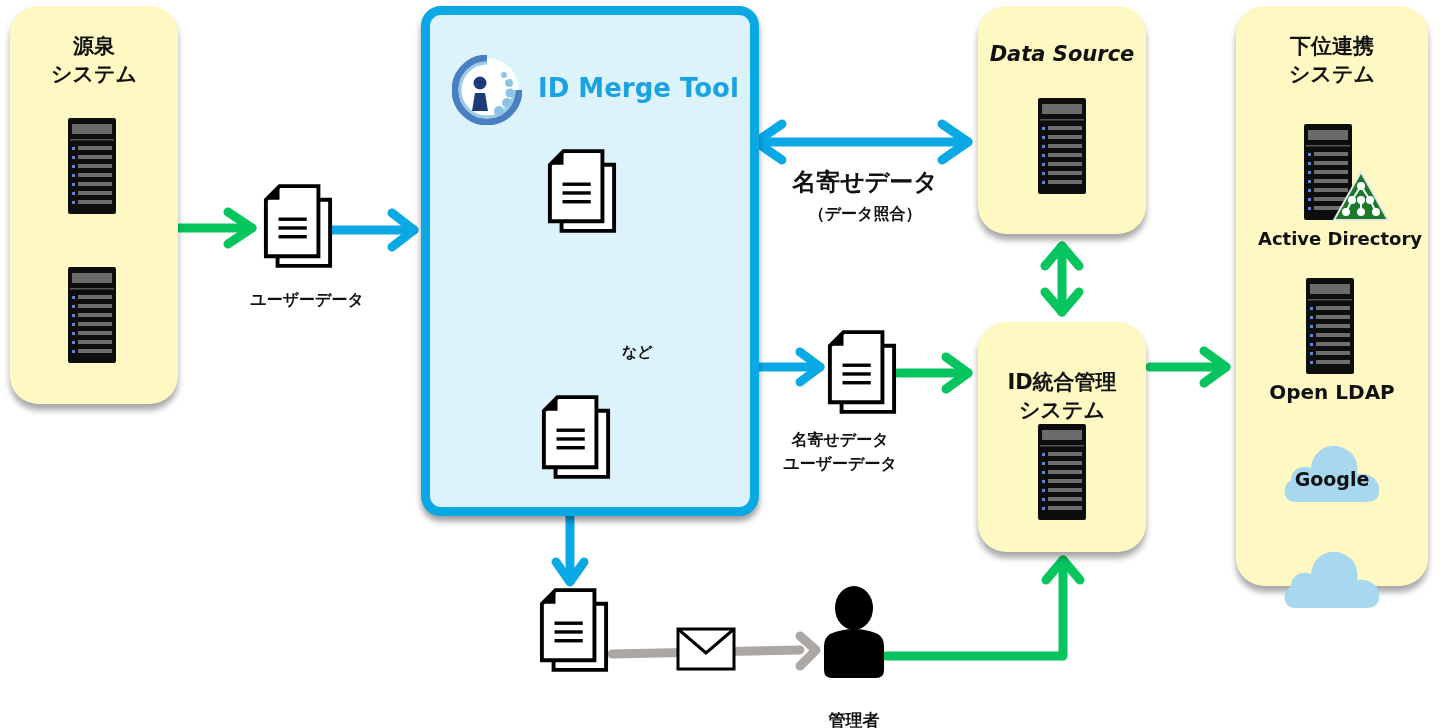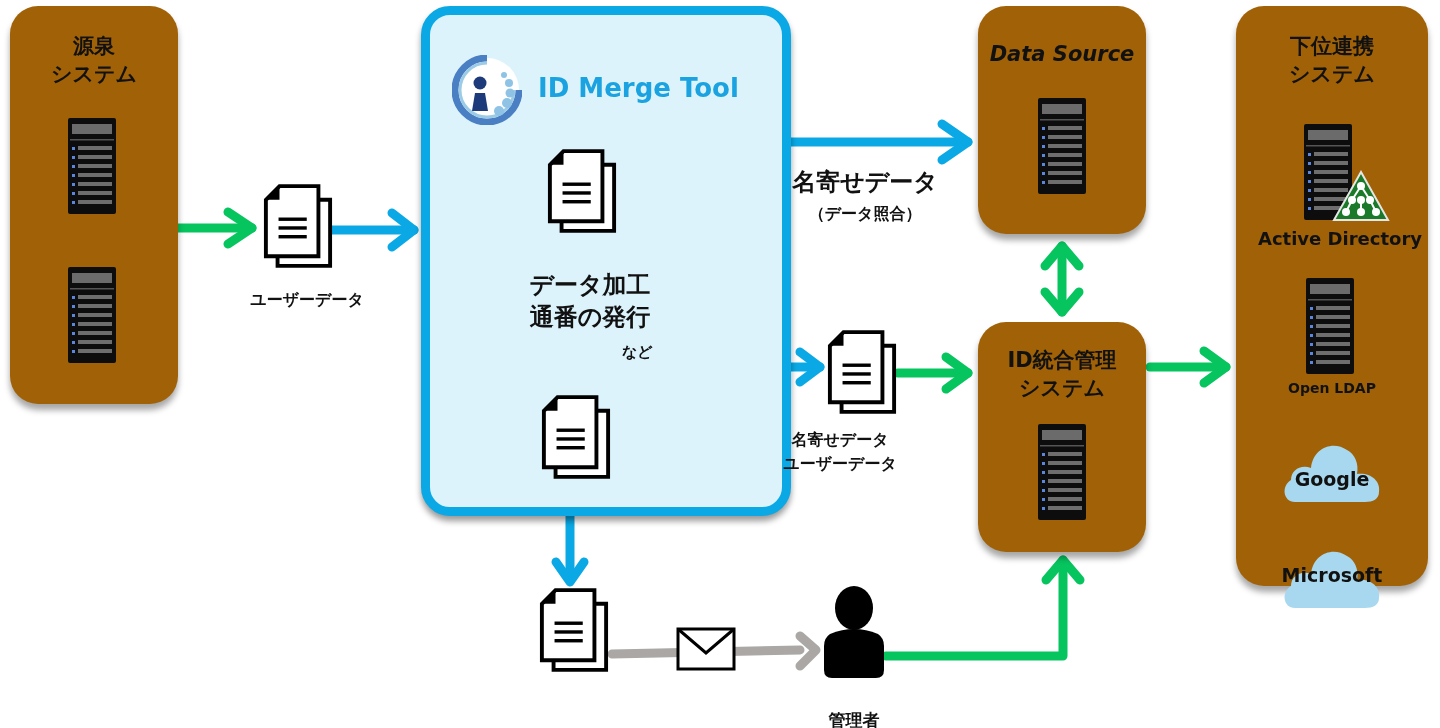--- a/index.html
+++ b/index.html
@@ -1,19 +1,19 @@
 <!DOCTYPE html>
 <html><head>
 <meta charset="utf-8">
 <style>
   html,body{margin:0;padding:0;background:#ffffff;}
   body{width:1440px;height:728px;position:relative;overflow:hidden;font-family:"DejaVu Sans","Liberation Sans",sans-serif;color:#111;}
-  .panel{position:absolute;background:#a16207;border-radius:28px;box-shadow:0 6px 6px rgba(0,0,0,0.35);}
+  .panel{position:absolute;background:#fef9c3;border-radius:28px;box-shadow:0 6px 6px rgba(0,0,0,0.35);}
   .panel-title{position:absolute;left:0;right:0;text-align:center;font-weight:bold;font-size:21px;line-height:28px;color:#111;}
-  .merge{position:absolute;left:421px;top:6px;width:320px;height:492px;background:#dcf3fc;border:9px solid #0aa9e6;border-radius:29px;box-shadow:0 5px 6px rgba(0,0,0,0.4);padding-left:32px;}
+  .merge{position:absolute;left:421px;top:6px;width:320px;height:492px;background:#dcf3fc;border:9px solid #0aa9e6;border-radius:20px;box-shadow:0 5px 6px rgba(0,0,0,0.4);}
   .lbl{position:absolute;text-align:center;font-weight:bold;color:#111;white-space:nowrap;}
   .server{position:absolute;width:48px;height:96px;}
   .doc{position:absolute;width:72px;height:86px;}
   svg.ov{position:absolute;left:0;top:0;}
   .cloud{position:absolute;width:110px;height:70px;}
 </style>
 </head>
 <body>
 
 <svg class="ov" width="1440" height="728">
@@ -147,24 +147,20 @@
         <circle cx="55" cy="48" r="5"></circle>
         <circle cx="47" cy="56" r="5"></circle>
       </g>
     <circle cx="28" cy="28" r="6.5" fill="#1d3a7a"></circle>
     <path d="M20 56 L23 38 H33 L36 56 Z" fill="#1d3a7a"></path>
   </svg>
   <div class="lbl" style="left:108px;top:58px;font-size:26px;color:#1aa3e0;">ID Merge Tool</div>
   <svg class="doc" style="left:116px;top:134px;" viewBox="0 0 74 88">
       <use href="#docs"></use>
     </svg>
-  <div class="lbl" style="left:40px;top:254px;width:240px;font-size:24px;line-height:32px;">
-    <div>データ加工</div>
-    <div>通番の発行</div>
-  </div>
   <div class="lbl" style="left:192px;top:328px;font-size:15px;">など</div>
   <svg class="doc" style="left:110px;top:380px;" viewBox="0 0 74 88">
       <use href="#docs"></use>
     </svg>
 </div>
 
 <div class="lbl" style="left:770px;top:166px;width:190px;font-size:24px;">名寄せデータ</div>
 <div class="lbl" style="left:770px;top:204px;width:190px;font-size:16px;">（データ照合）</div>
 
 <div class="panel" style="left:978px;top:6px;width:168px;height:228px;font-style:italic;">
@@ -176,21 +172,21 @@
 
 <svg class="doc" style="left:826px;top:330px;" viewBox="0 0 74 88">
     <use href="#docs"></use>
   </svg>
 <div class="lbl" style="left:760px;top:428px;width:160px;font-size:16px;line-height:24px;">
   <div>名寄せデータ</div>
   <div>ユーザーデータ</div>
 </div>
 
 <div class="panel" style="left:978px;top:322px;width:168px;height:230px;">
-  <div class="panel-title" style="top:24px;">
+  <div class="panel-title" style="top:46px;">
     <div>ID統合管理</div>
     <div>システム</div>
   </div>
   <svg class="server" style="left:60px;top:102px;" viewBox="0 0 48 96">
       <use href="#srv"></use>
     </svg>
 </div>
 
 <svg class="doc" style="left:538px;top:588px;" viewBox="0 0 74 88">
     <use href="#docs"></use>
@@ -232,29 +228,28 @@
           <circle cx="29" cy="42" r="4"></circle>
           <circle cx="44" cy="42" r="4"></circle>
         </g>
     </svg>
     <div class="lbl" style="left:16px;right:0;top:222px;font-size:18px;">Active Directory</div>
   </div>
   <div>
     <svg class="server" style="left:70px;top:272px;" viewBox="0 0 48 96">
         <use href="#srv"></use>
       </svg>
-    <div class="lbl" style="left:0;right:0;top:374px;font-size:14px;">Open LDAP</div>
+    <div class="lbl" style="left:0;right:0;top:374px;font-size:20px;">Open LDAP</div>
   </div>
   <div>
     <svg class="cloud" style="left:40px;top:430px;" viewBox="0 0 100 70">
         <use href="#cloudpath" fill="#a8d8ef"></use>
       </svg>
     <div class="lbl" style="left:0;right:0;top:462px;font-size:19px;">Google</div>
   </div>
   <div>
     <svg class="cloud" style="left:40px;top:536px;" viewBox="0 0 100 70">
         <use href="#cloudpath" fill="#a8d8ef"></use>
       </svg>
     <div class="lbl" style="left:0;right:0;top:556px;font-size:19px;line-height:26px;">
-      <div>Microsoft</div>
     </div>
   </div>
 </div>
 
 </body></html>

